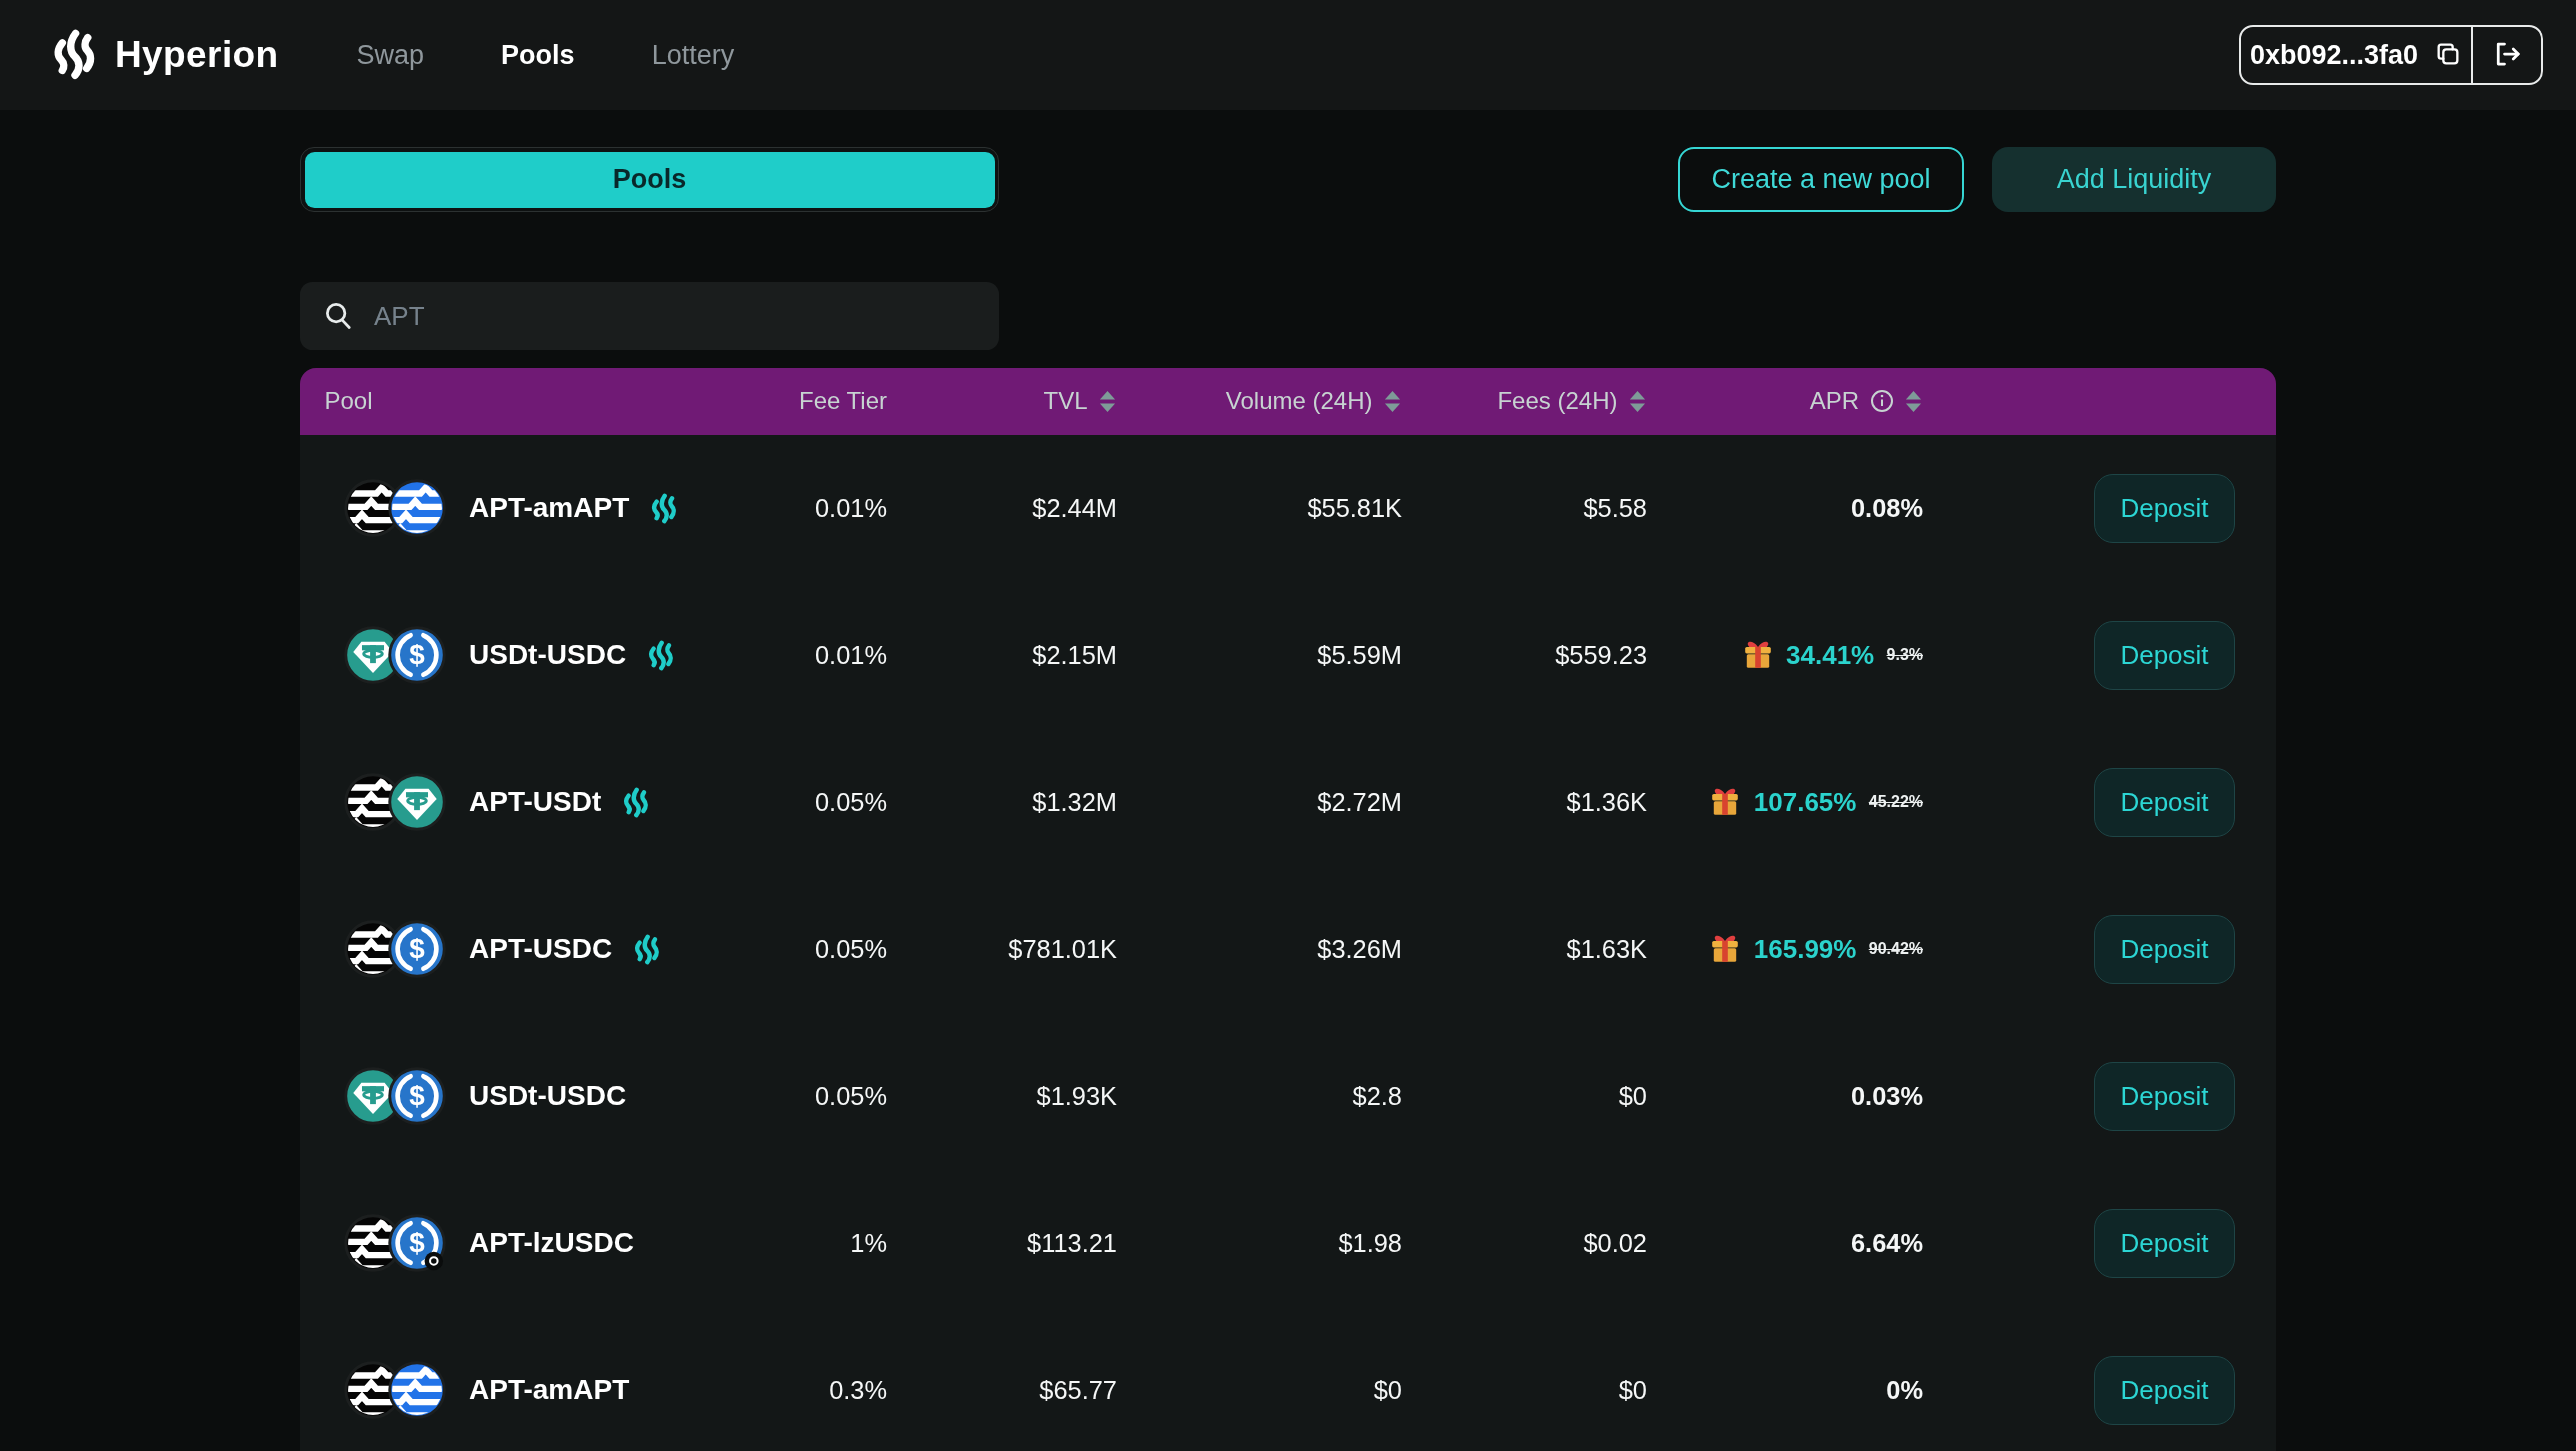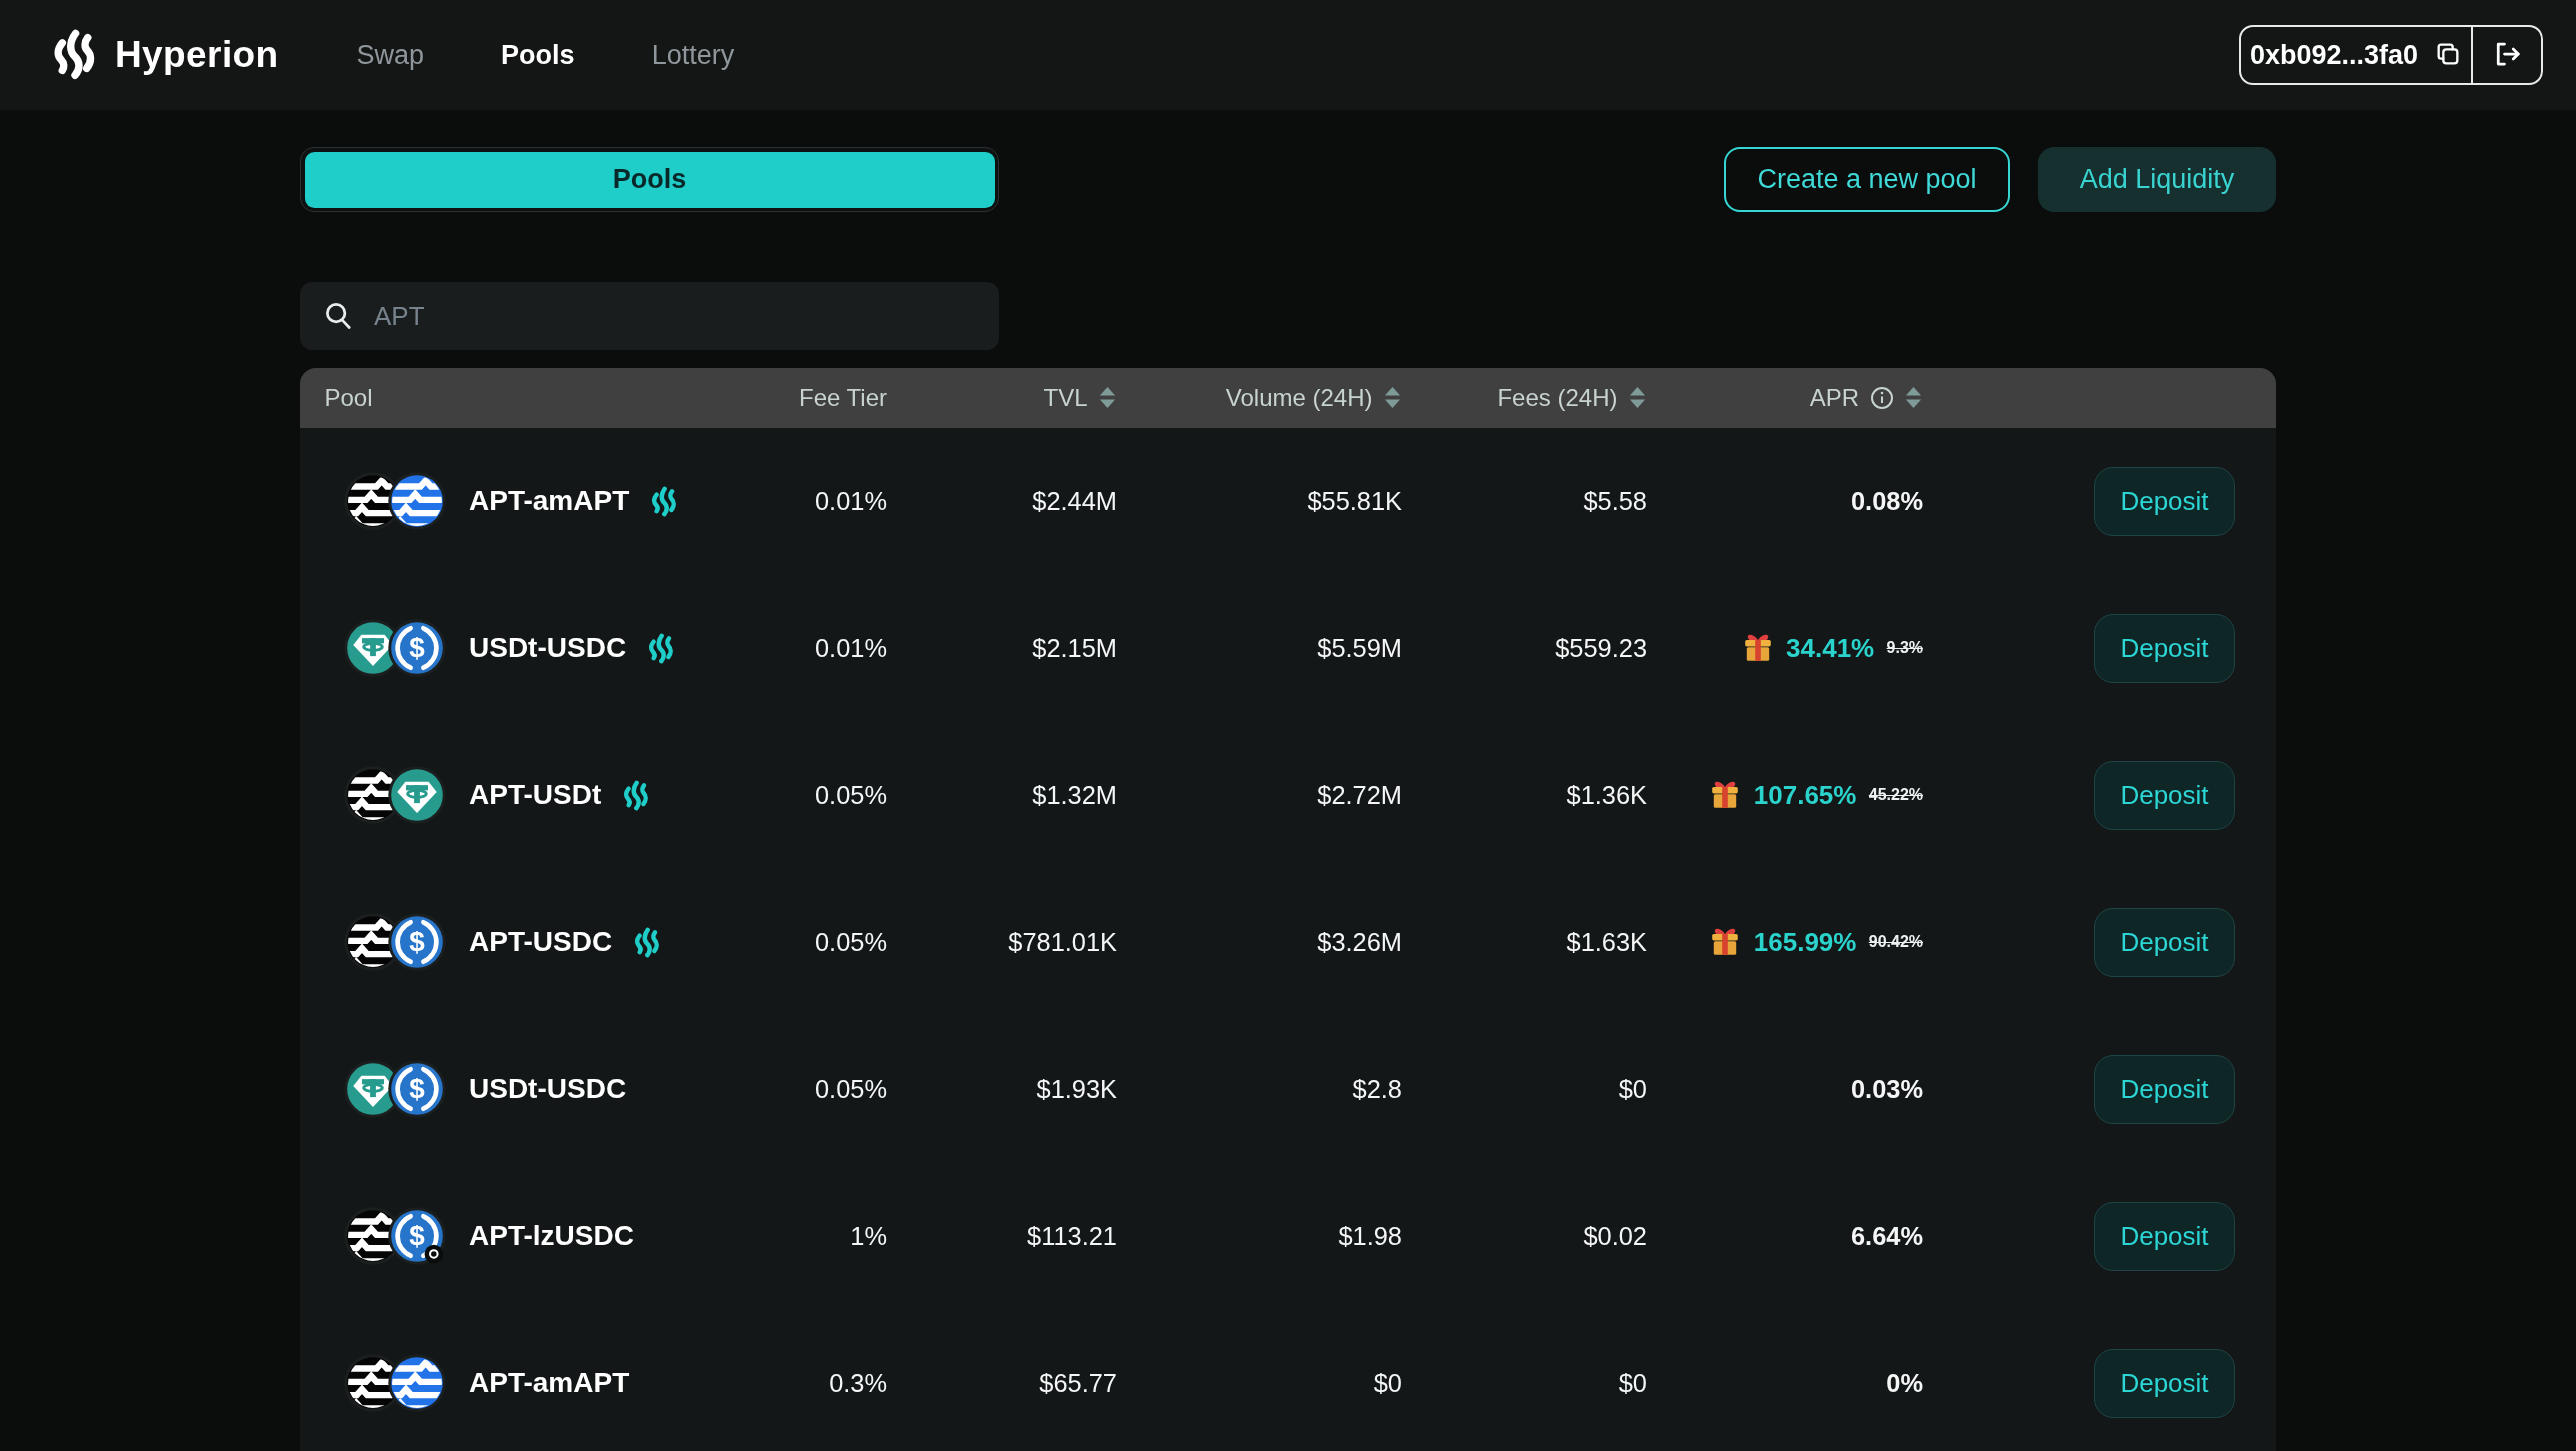--- a/index.html
+++ b/index.html
@@ -42,41 +42,41 @@
     display:flex;
   }
   .seg-tab {
     flex:1; display:flex; align-items:center; justify-content:center;
     font-size:27px; font-weight:700; color:#eef2f2; border-radius:9.6px; cursor:pointer;
   }
   .seg-tab.active { background:var(--accent); color:#09282a; }
   .toolbar-buttons { display:flex; gap:28px; }
   .btn { height:65px; border-radius:16px; font-size:27px; display:flex; align-items:center; justify-content:center; cursor:pointer; font-family:inherit; }
   .btn-outline { width:286px; background:transparent; border:2.2px solid #36d6d4; color:#3fd9d7; }
-  .btn-solid   { width:238px; background:#15302f; border:none; color:#39d3d0; }
+  .btn-solid   { width:284px; background:#15302f; border:none; color:#39d3d0; }
 
   .search {
     margin-top:70px; width:699px; height:68px;
     background:#1a1d1d; border-radius:12.3px;
     display:flex; align-items:center; gap:19px; padding:0 23px;
   }
   .search input {
     flex:1; background:transparent; border:none; outline:none;
     font-size:26px; color:#dfe5e5; font-family:inherit;
   }
   .search input::placeholder { color:#76828c; opacity:1; }
 
   
   .table { margin-top:17.5px; height:1083px; background:#131717; border-radius:16px 16px 0 0; overflow:hidden; }
   .thead, .trow {
     display:grid;
     grid-template-columns:491px 96px 230px 285px 245px 276px 1fr;
     align-items:center;
   }
-  .thead { height:60px; background:#404040; font-size:24px; color:#c7d3d1; }
+  .thead { height:67px; background:#701a75; font-size:24px; color:#c7d3d1; }
   .th { display:flex; align-items:center; justify-content:flex-end; gap:10.5px; }
   .th.left { justify-content:flex-start; padding-left:24.5px; }
   .th .sort, .th .info { display:flex; align-items:center; }
 
   .trow { height:147px; font-size:25.4px; }
   .pool-cell { display:flex; align-items:center; padding-left:44px; }
   .token-icons { display:flex; align-items:center; }
   .token-icon { display:flex; width:58px; height:58px; border-radius:50%; }
   .token-icon svg { width:58px; height:58px; }
   .token-icon + .token-icon { margin-left:-14px; }

